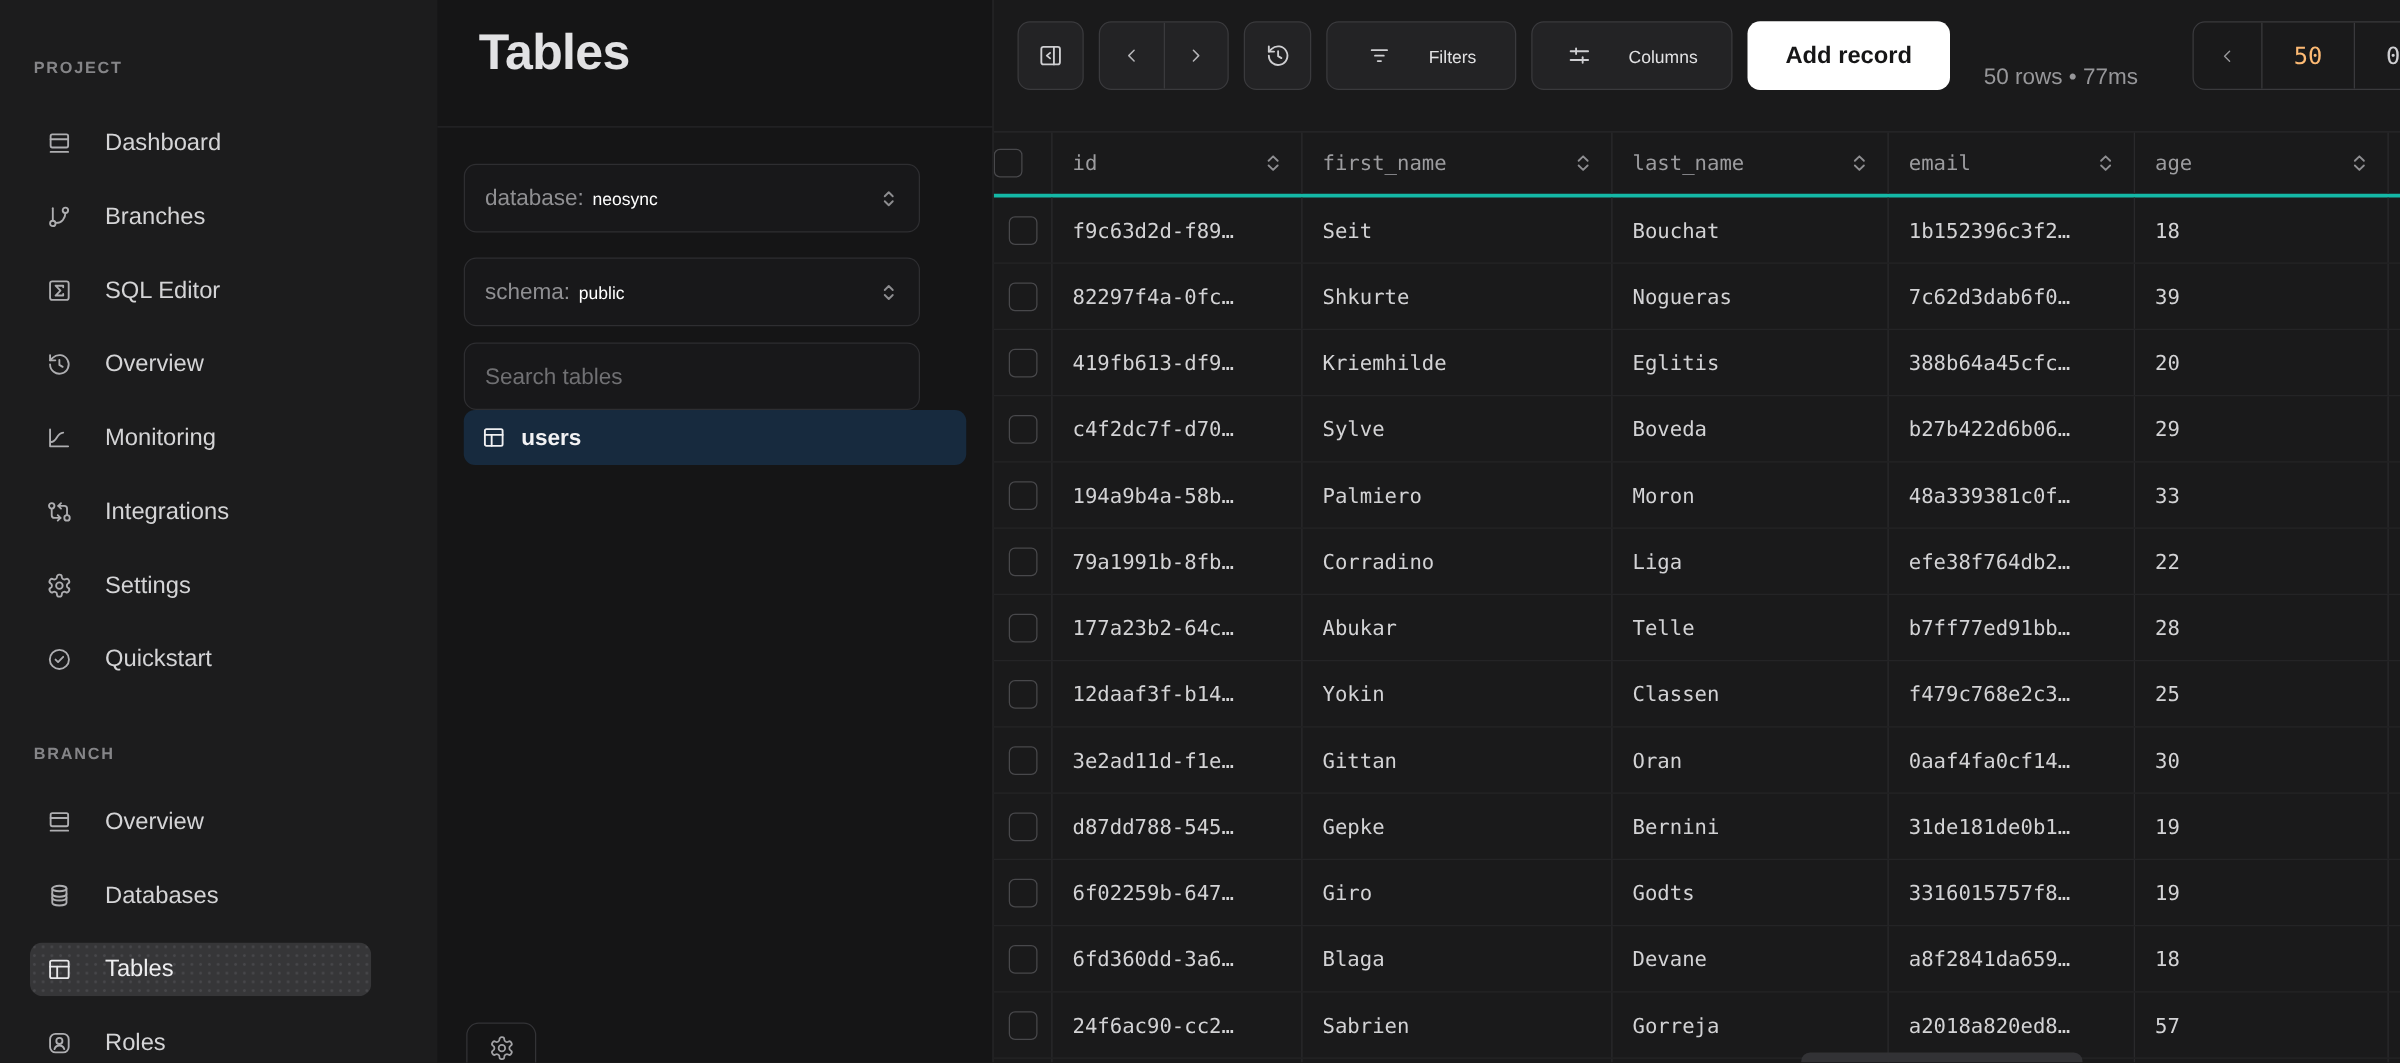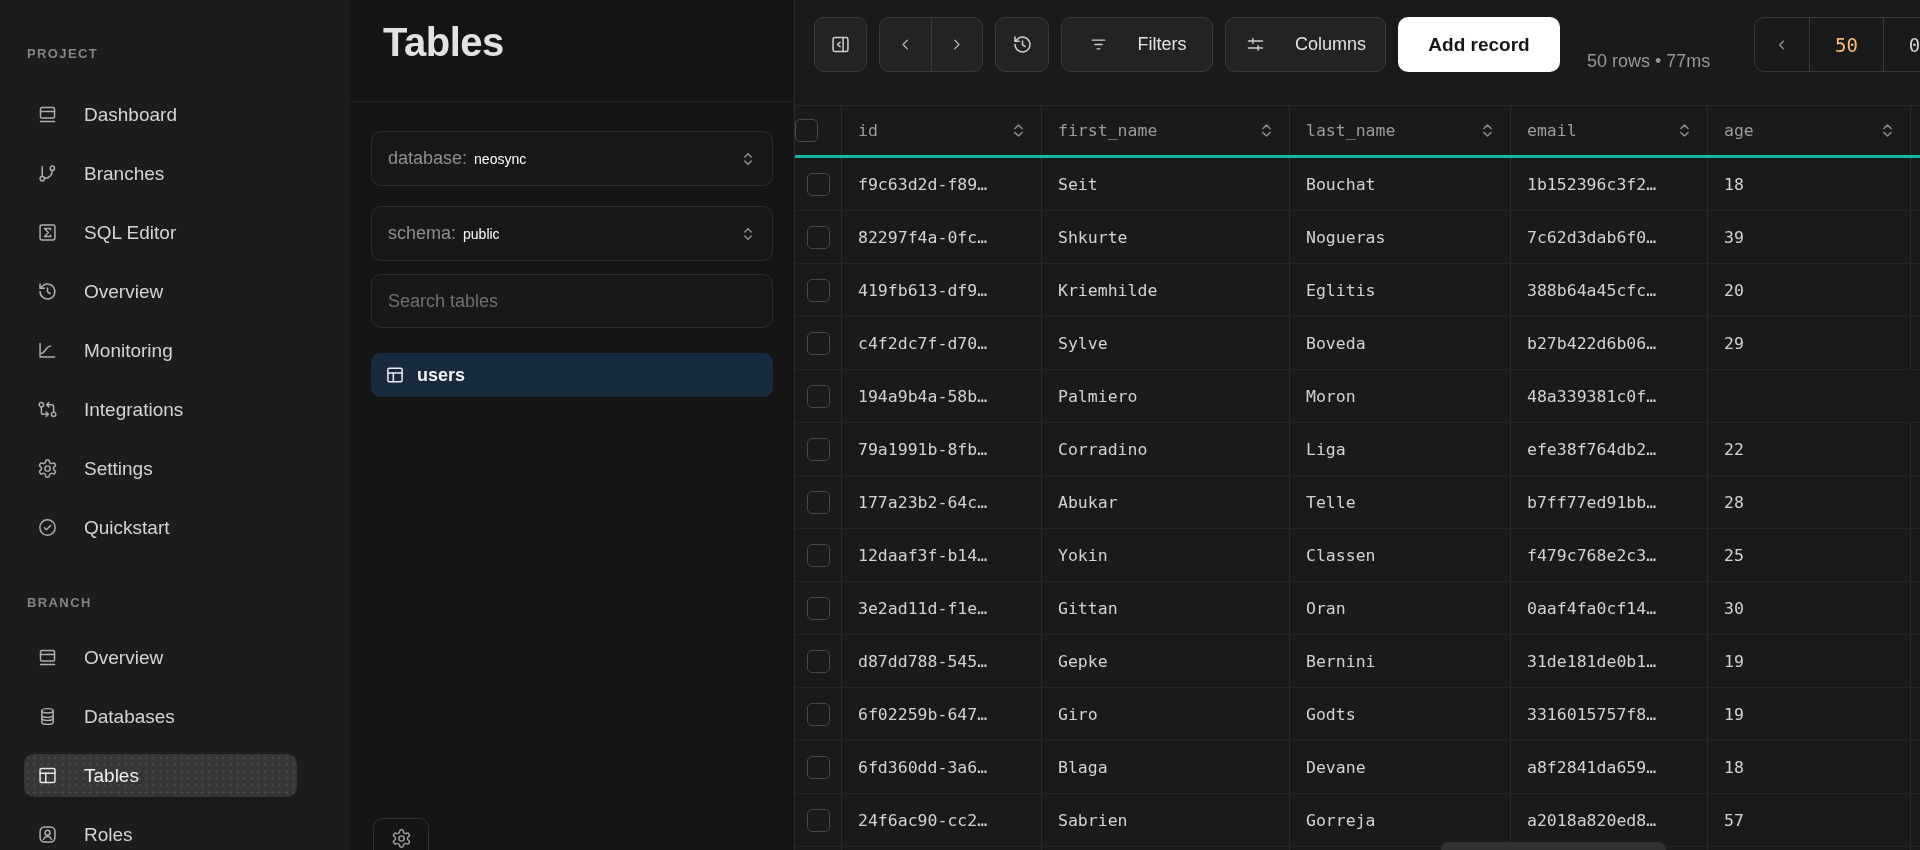--- a/index.html
+++ b/index.html
@@ -21,31 +21,31 @@
     background-image:radial-gradient(#47474a 1px, transparent 1.2px); background-size:7px 7px;
     color:#ededef; }
   .side-item.active .icon { stroke:#e8e8ea; }
 
   
   .panel { width:445px; height:850px; background:#151516; flex:none;
     border-right:1px solid #2c2c2e; position:relative; }
   .panel-header { height:102px; border-bottom:1px solid #262628; padding:20px 0 0 33px; }
   .panel-title { font-size:40px; font-weight:700; color:#e2e2e4; letter-spacing:-0.5px; }
   .panel-controls { padding:29px 22px 0 21px; }
-  .select-box, .search-box { width:402px; border:1px solid #2e2e31; border-radius:10px;
+  .select-box, .search-box { width:365px; border:1px solid #2e2e31; border-radius:10px;
     background:#18181a; display:flex; align-items:center; padding:0 16px; cursor:pointer; }
   .select-box { height:55px; }
   .select-box .lab { font-size:18px; color:#8f8f92; }
   .select-box .val { font-size:14px; color:#ffffff; margin-left:7px; }
   .select-box .updown { margin-left:auto; }
   .updown { width:16px; height:16px; stroke:#8d8d90; fill:none; stroke-width:1.5;
     stroke-linecap:round; stroke-linejoin:round; }
   .sel-db { margin-bottom:20px; }
   .sel-schema { margin-bottom:13px; }
-  .search-box { height:54px; margin-bottom:25px; }
+  .search-box { height:54px; }
   .search-box input { background:transparent; border:none; outline:none; width:100%;
     font-size:18px; color:#dadadc; font-family:"Liberation Sans", sans-serif; }
   .search-box input::placeholder { color:#707073; }
   .table-item { width:402px; height:44px; border-radius:9px; background:#172a3e;
     display:flex; align-items:center; gap:12px; padding-left:14px; cursor:pointer; }
   .table-item .icon { width:20px; height:20px; stroke:#f0f0f2; fill:none; stroke-width:1.8;
     stroke-linecap:round; stroke-linejoin:round; }
   .table-item span { font-size:18px; font-weight:700; color:#f2f2f4; }
   .gear-btn { position:absolute; left:23px; top:818px; width:56px; height:44px;
     border:1px solid #333336; border-radius:10px; display:flex; justify-content:center;
@@ -59,21 +59,21 @@
   .tbtn { height:55px; background:#232325; border:1px solid #3a3a3d; border-radius:10px;
     display:flex; align-items:center; justify-content:center; cursor:pointer; color:#e2e2e4; }
   .tbtn .icon { width:21px; height:21px; stroke:#cfcfd2; fill:none; stroke-width:1.7;
     stroke-linecap:round; stroke-linejoin:round; }
   .sq { width:53px; flex:none; }
   .chev-pair { display:flex; padding:0; width:104px; flex:none; overflow:hidden; }
   .chev-half { width:52px; height:100%; display:flex; align-items:center; justify-content:center;
     cursor:pointer; }
   .chev-half + .chev-half { border-left:1px solid #3a3a3d; }
   .chev-half .icon { width:17px; height:17px; stroke:#b5b5b8; }
-  .tbtn.labeled { gap:29px; font-size:18px; font-weight:500; }
+  .tbtn.labeled { gap:29px; font-size:14px; font-weight:500; }
   .btn-filters { width:152px; flex:none; }
   .btn-columns { width:161px; flex:none; }
   .btn-add { width:162px; height:55px; flex:none; background:#ffffff; border:none;
     border-radius:10px; display:flex; align-items:center; justify-content:center;
     font-size:19px; font-weight:600; color:#161617; cursor:pointer; }
   .status { font-size:18px; color:#97979a; align-self:center; margin-left:15px; white-space:nowrap; }
   .pagination { margin-left:auto; margin-right:-26px; height:55px; flex:none;
     border:1px solid #3a3a3d; border-radius:10px; display:flex; overflow:hidden; }
   .pg-cell { height:100%; display:flex; align-items:center; justify-content:center; }
   .pg-cell + .pg-cell { border-left:1px solid #3a3a3d; }
@@ -402,20 +402,21 @@
           </div>
 
           <div class="trow">
             <div class="cell cb-cell">
               <span class="checkbox"></span>
             </div>
             <div class="cell">194a9b4a-58b…</div>
             <div class="cell">Palmiero</div>
             <div class="cell">Moron</div>
             <div class="cell">48a339381c0f…</div>
+            <div class="cell">33</div>
           </div>
 
           <div class="trow">
             <div class="cell cb-cell">
               <span class="checkbox"></span>
             </div>
             <div class="cell">79a1991b-8fb…</div>
             <div class="cell">Corradino</div>
             <div class="cell">Liga</div>
             <div class="cell">efe38f764db2…</div>

